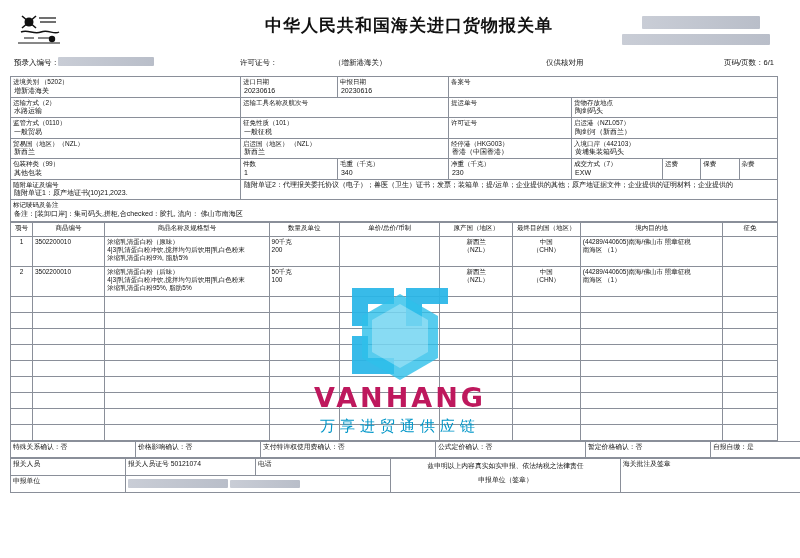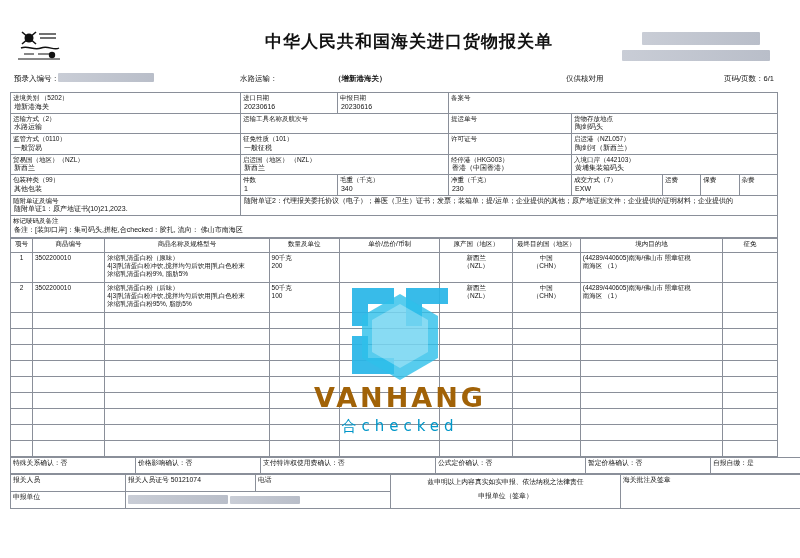--- a/index.html
+++ b/index.html
@@ -6,42 +6,42 @@
   html, body { margin:0; padding:0; }
   body {
     width:800px; height:558px;
     background:#fff;
     font-family:"Liberation Sans","DejaVu Sans",sans-serif;
     font-size:7px;
     color:#111;
     position:relative;
     overflow:hidden;
   }
-  .sheet { position:relative; width:788px; height:558px; padding:24px 10px; }
+  .sheet { position:relative; width:788px; height:558px; padding:8px 10px; }
 
   
   .hdr { position:relative; height:46px; }
   .logo { position:absolute; left:6px; top:4px; width:46px; height:34px; }
   .title {
     position:absolute; left:255px; top:6px;
     font-size:17px; font-weight:bold; letter-spacing:1px;
     font-family:"DejaVu Sans",sans-serif;
     white-space:nowrap;
   }
   .redact { background:linear-gradient(90deg,#c9cdd6,#b9bec9); display:inline-block; border-radius:1px; }
   .hdr-redact { position:absolute; right:18px; top:8px; width:118px; height:13px; }
   .hdr-redact2 { position:absolute; right:8px; top:26px; width:148px; height:11px; }
 
   
   .toprow { position:relative; height:22px; font-size:7.5px; }
   .tr-label { position:absolute; top:4px; }
   .tr-l1 { left:4px;text-align:right; }
   .tr-r1 { left:230px; }
-  .tr-r2 { left:324px;font-weight:bold; }
-  .tr-r3 { left:556px; }
+  .tr-r2 { left:324px; }
+  .tr-r3 { left:536px; }
   .tr-r4 { left:714px; }
   .top-redact { position:absolute; left:48px; top:3px; width:96px; height:9px; }
 
   
   table { border-collapse:collapse; width:100%; table-layout:fixed; }
   td, th {
     border:1px solid #8a8f99;
     padding:1px 2px;
     vertical-align:top;
     font-size:7px;
@@ -73,21 +73,21 @@
   .r-md { width:100px; height:9px; }
 
   
   .wm {
     position:absolute; left:50%; top:274px; transform:translateX(-50%);
     width:420px; text-align:center; pointer-events:none;
   }
   .wm .mark { position:relative; width:116px; height:112px; margin:0 auto; }
   .wm .mark svg { display:block; }
   .wm .wtext {
-    font-size:27px; font-weight:bold; color:#a16207;
+    font-size:27px; font-weight:bold; color:#be185d;
     letter-spacing:3px; margin-top:-4px;
     font-family:"DejaVu Sans",sans-serif;
   }
   .wm .wsub {
     font-size:15px; color:#0096c8; letter-spacing:5px; margin-top:4px;
     font-family:"DejaVu Sans",sans-serif;
   }
   .wmwrap { position:absolute; left:0; top:0; width:800px; height:558px; z-index:5; }
   .sheet-content { position:relative; z-index:1; }
 </style>
@@ -113,21 +113,21 @@
         </svg>
       </div>
       <div class="title">中华人民共和国海关进口货物报关单</div>
       <div class="redact hdr-redact"></div>
       <div class="redact hdr-redact2"></div>
     </div>
 
     <div class="toprow">
       <span class="tr-label tr-l1">预录入编号：</span>
       <span class="redact top-redact"></span>
-      <span class="tr-label tr-r1">水路运输：</span>
+      <span class="tr-label tr-r1">许可证号：</span>
       <span class="tr-label tr-r2">（增新港海关）</span>
       <span class="tr-label tr-r3">仅供核对用</span>
       <span class="tr-label tr-r4">页码/页数：6/1</span>
     </div>
 
     <table class="infogrid">
       <colgroup>
         <col style="width:228px">
           <col style="width:96px">
           <col style="width:110px">
@@ -514,16 +514,16 @@
           </g>
           <g fill="#2fc0ea" opacity="0.95">
             <path d="M58 20 L96 42 L96 84 L58 106 L20 84 L20 42 Z" opacity="0.85"></path>
           </g>
           <g fill="#ffffff" opacity="0.85">
             <path d="M58 30 L86 46 L86 78 L58 94 L30 78 L30 46 Z" opacity="0.35"></path>
           </g>
         </svg>
       </div>
       <div class="wtext">VANHANG</div>
-      <div class="wsub">合checked</div>
+      <div class="wsub">万享进贸通供应链</div>
     </div>
   </div>
 </div>
 
 </body></html>

